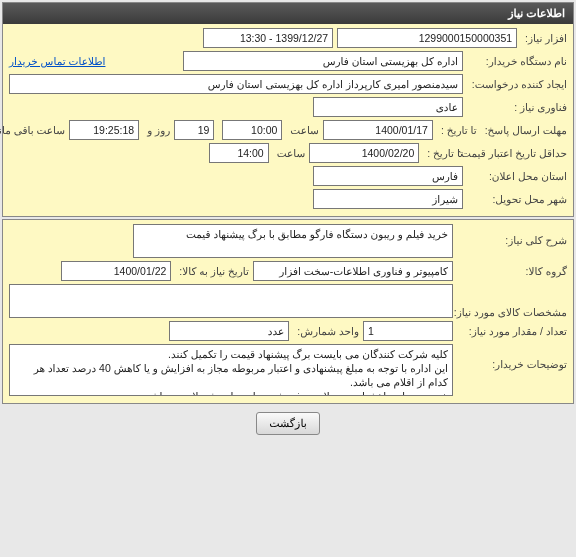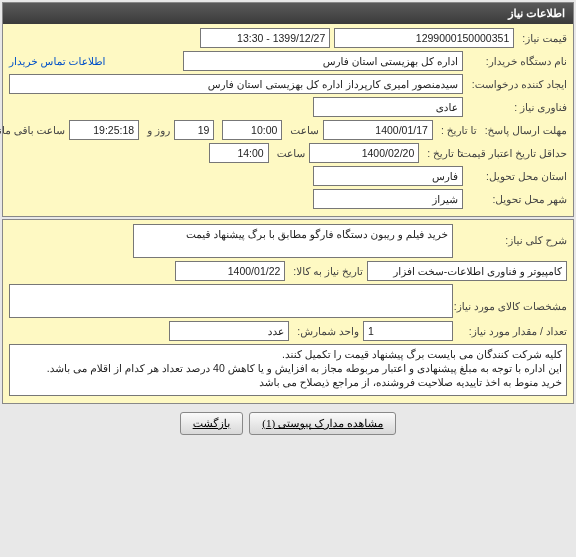--- a/index.html
+++ b/index.html
@@ -65,38 +65,38 @@
   padding: 6px;
 }
 .btn {
   background: linear-gradient(#fafafa, #d8d8d8);
   border: 1px solid #888;
   border-radius: 3px;
   padding: 4px 12px;
   font-size: 11px;
   font-family: Tahoma;
   cursor: pointer;
-  text-decoration: underline;
 }
 .link {
   color: #0050c8;
   cursor: pointer;
+  text-decoration: underline;
   font-size: 10.5px;
 }
 .spacer { flex: 1; }
 </style>
 </head>
 <body>
 
 <div class="panel">
   <div class="panel-header">اطلاعات نیاز</div>
   <div class="panel-body">
 
     <div class="row">
-      <span class="label">قیمت نیاز:</span>
+      <span class="label">افزار نیاز:</span>
       <input class="field w180" readonly="" value="1299000150000351" style="">
       <input class="field" style="width: 130px;" readonly="" value="1399/12/27 - 13:30">
     </div>
 
     <div class="row">
       <span class="label" style="width:100px">نام دستگاه خریدار:</span>
       <input class="field" style="width: 280px;" readonly="" value="اداره کل بهزیستی استان فارس">
       <span class="spacer"></span>
       <span class="link">اطلاعات تماس خریدار</span>
     </div>
@@ -126,63 +126,64 @@
 
     <div class="row">
       <span class="label" style="width:100px">حداقل تاریخ اعتبار قیمت:</span>
       <span class="label">تا تاریخ :</span>
       <input class="field w100" readonly="" value="1400/02/20" style="">
       <span class="label">ساعت</span>
       <input class="field w60" readonly="" value="14:00" style="">
     </div>
 
     <div class="row">
-      <span class="label" style="width:100px">استان محل تحویل:</span>
+      <span class="label" style="width:100px">استان محل اعلان:</span>
       <input class="field" style="width: 150px;" readonly="" value="فارس">
     </div>
 
     <div class="row">
       <span class="label" style="width:100px">شهر محل تحویل:</span>
       <input class="field" style="width: 150px;" readonly="" value="شیراز">
     </div>
 
   </div>
 </div>
 
 <div class="panel">
   <div class="panel-body">
 
     <div class="row" style="align-items:flex-start">
       <span class="label" style="width:110px;padding-top:10px">شرح کلی نیاز:</span>
       <textarea class="field" style="width: 320px; height: 34px;" readonly="">خرید فیلم و ریبون دستگاه فارگو مطابق با برگ پیشنهاد قیمت</textarea>
     </div>
 
     <div class="row">
+      <span class="label" style="width:110px">گروه کالا:</span>
       <input class="field" style="width: 200px;" readonly="" value="کامپیوتر و فناوری اطلاعات-سخت افزار">
       <span class="label">تاریخ نیاز به کالا:</span>
       <input class="field w100" readonly="" value="1400/01/22" style="">
     </div>
 
-    <div class="row" style="align-items:center">
+    <div class="row" style="align-items:flex-end">
       <span class="label" style="width:110px;padding-top:10px">مشخصات کالای مورد نیاز:</span>
       <textarea class="field wide" style="height: 34px;" readonly=""></textarea>
     </div>
 
     <div class="row">
       <span class="label" style="width:110px">تعداد / مقدار مورد نیاز:</span>
       <input class="field" style="width: 90px; text-align: left;" readonly="" value="1">
       <span class="label">واحد شمارش:</span>
       <input class="field" style="width: 120px;" readonly="" value="عدد">
     </div>
 
     <div class="row" style="align-items:flex-start">
+      <span class="label" style="width:110px;padding-top:14px">توضیحات خریدار:</span>
       <textarea class="field wide" style="height: 52px;" readonly="">کلیه شرکت کنندگان می بایست برگ پیشنهاد قیمت را تکمیل کنند.
 این اداره با توجه به مبلغ پیشنهادی و اعتبار مربوطه مجاز به افزایش و یا کاهش 40 درصد تعداد هر کدام از اقلام می باشد.
 خرید منوط به اخذ تاییدیه صلاحیت فروشنده، از مراجع ذیصلاح می باشد</textarea>
     </div>
 
   </div>
 </div>
 
 <div class="btn-row">
-  <button class="btn">مشاهده مدارک پیوستی (1)</button>
   <button class="btn">بازگشت</button>
 </div>
 
 </body></html>

